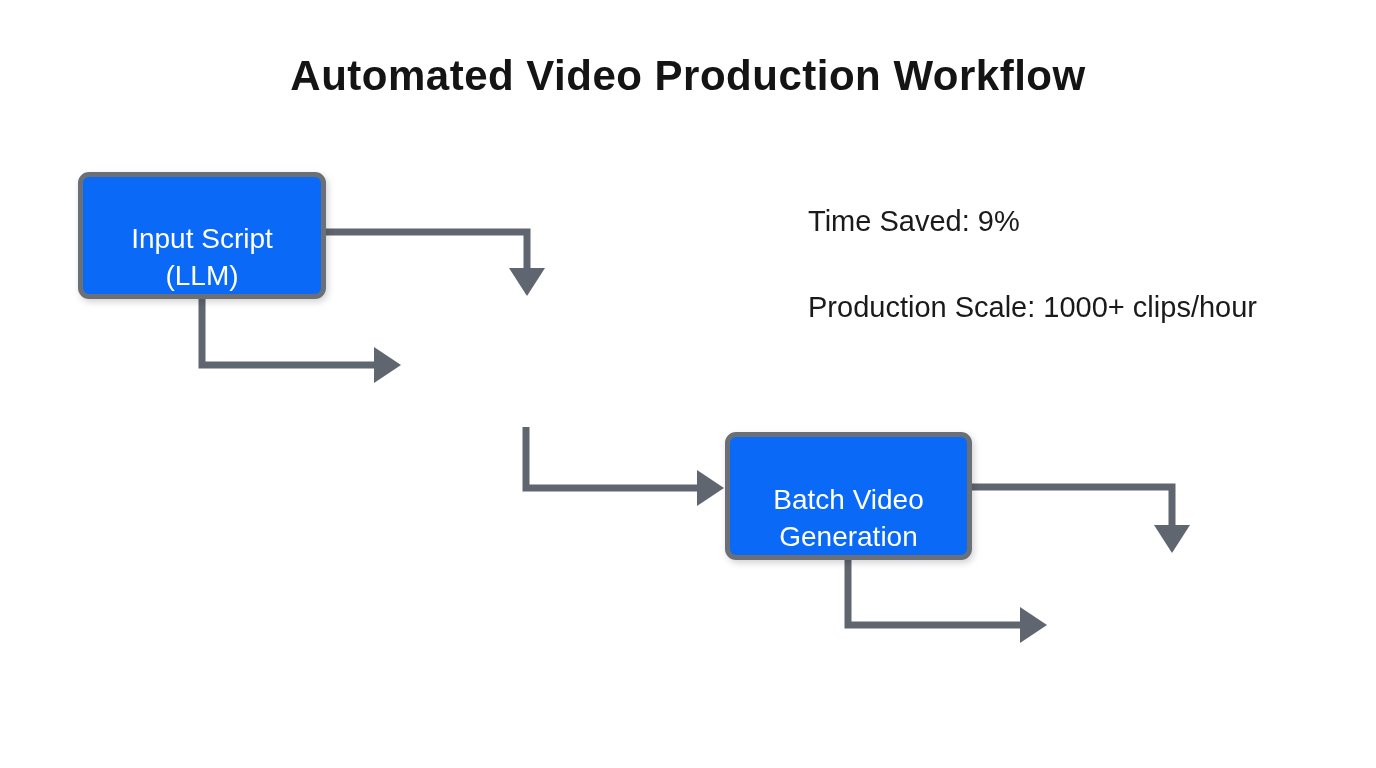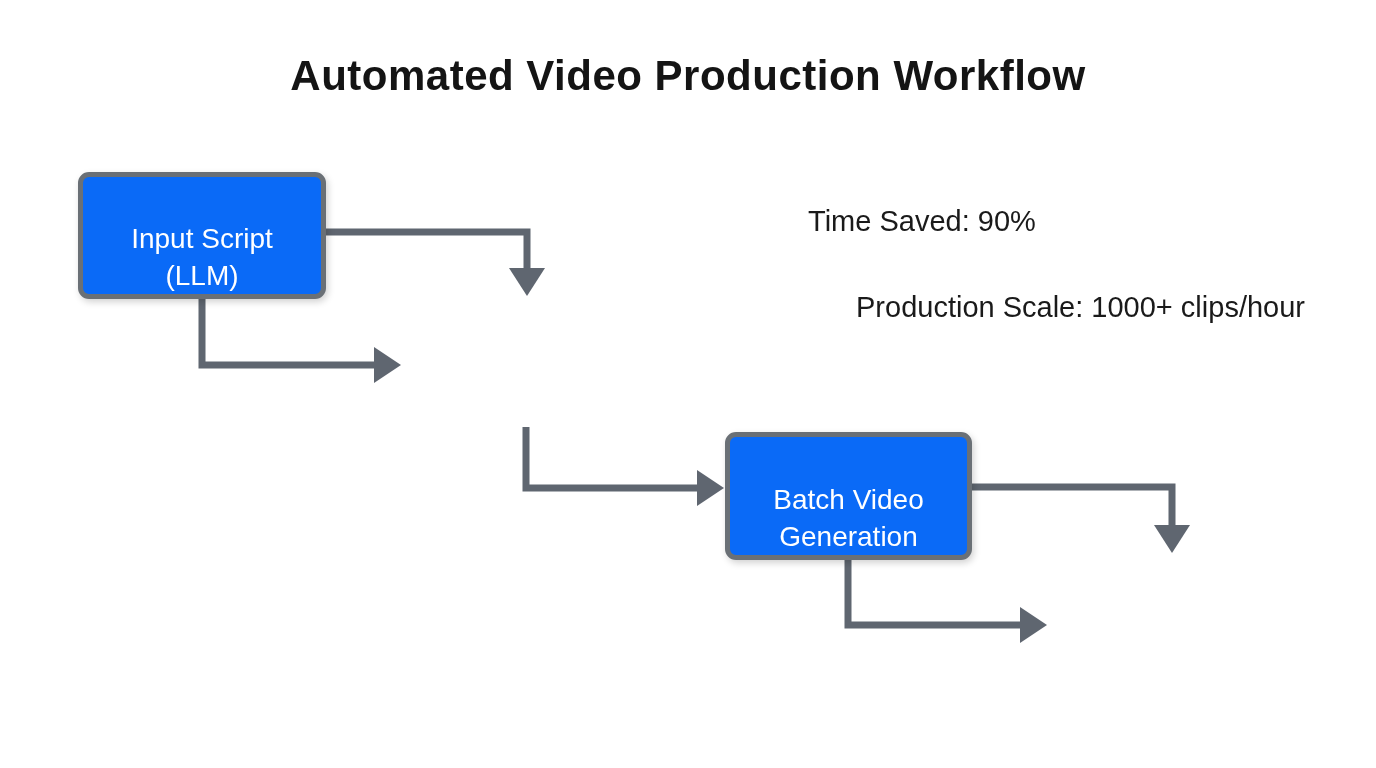--- a/index.html
+++ b/index.html
@@ -67,21 +67,21 @@
   .node-3 { left: 725px;  top: 432px; width: 247px; height: 128px; }
   .node-4 { left: 1048px; top: 554px; width: 250px; height: 138px; }
   .annotation {
     position: absolute;
     left: 808px;
     font-size: 29px;
     color: #1a1a1a;
     white-space: nowrap;
   }
   .annotation-1 { top: 205px; }
-  .annotation-2 { top: 291px; margin-left: 48px; }
+  .annotation-2 { top: 291px; }
 </style>
 </head>
 <body>
 
 <div class="canvas">
 
   <h1 class="title">Automated Video Production Workflow</h1>
 
   <svg class="connectors" width="1376" height="768" viewBox="0 0 1376 768" aria-hidden="true">
 
@@ -104,17 +104,17 @@
   <div class="node node-1">
     <span class="node-label">Input Script (LLM)</span>
   </div>
 
 
   <div class="node node-3">
     <span class="node-label">Batch Video Generation</span>
   </div>
 
 
-  <div class="annotation annotation-1">Time Saved: 90%</div>
+  <div class="annotation annotation-1">Time Saved: 9%</div>
 
   <div class="annotation annotation-2">Production Scale: 1000+ clips/hour</div>
 
 </div>
 
 </body></html>

